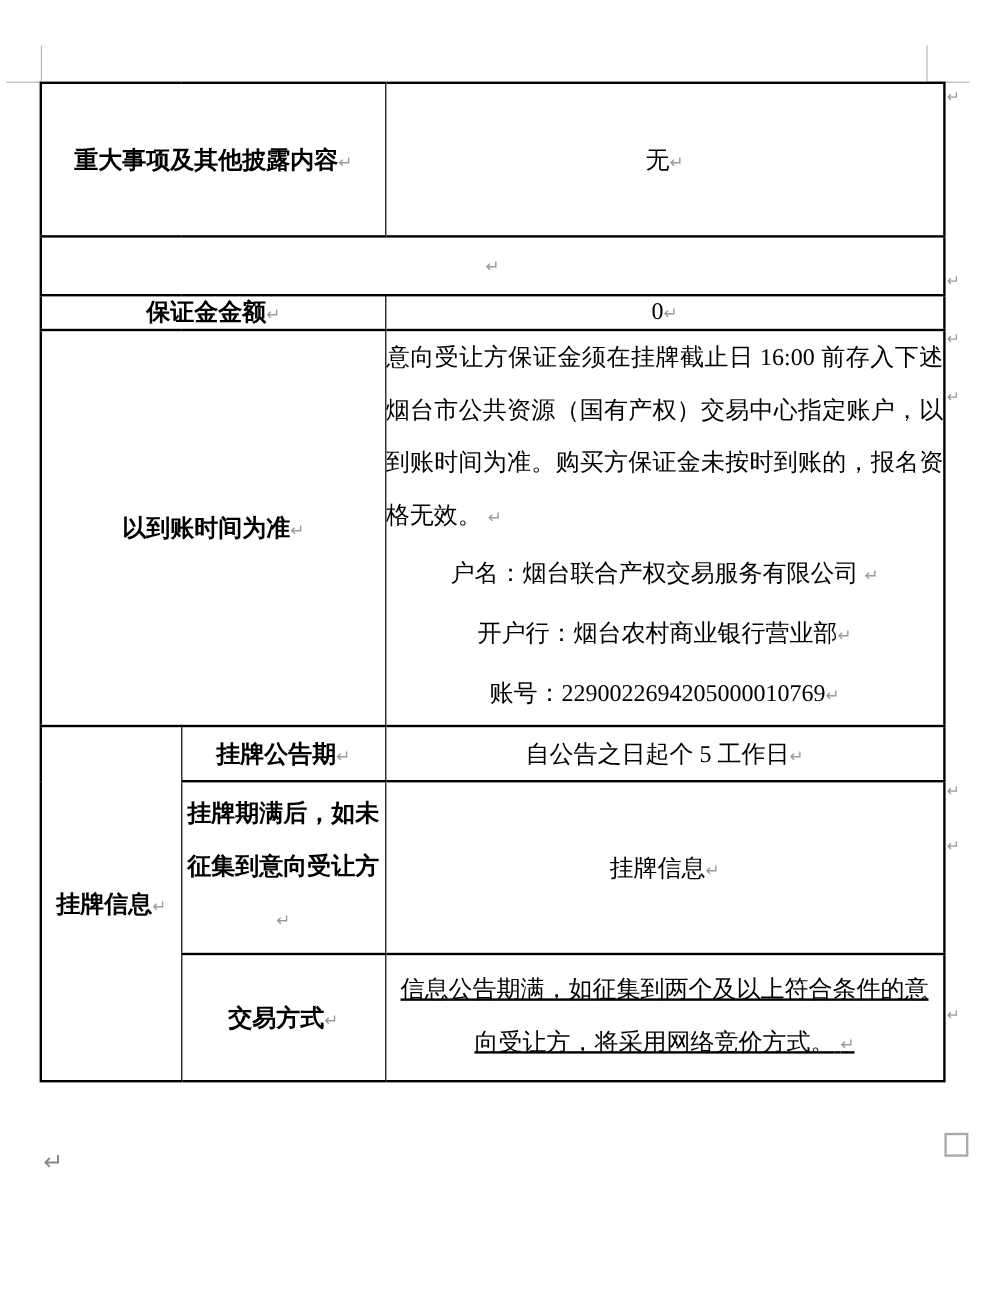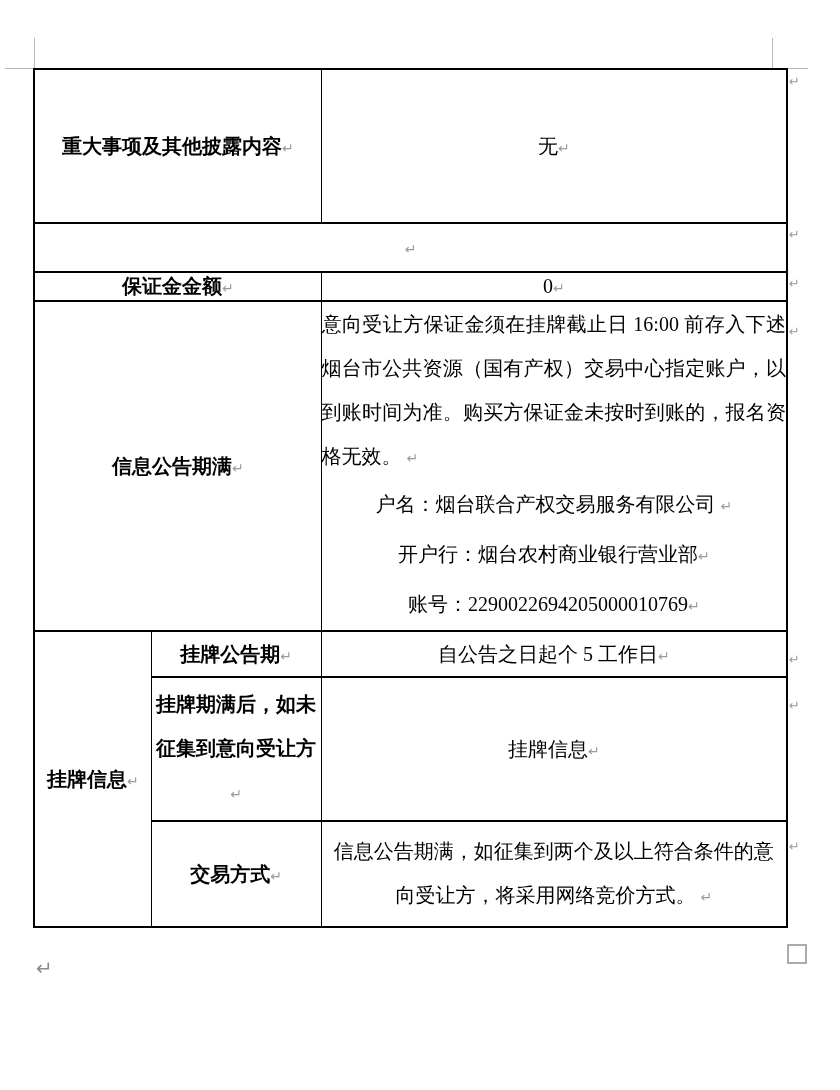--- a/index.html
+++ b/index.html
@@ -31,21 +31,21 @@
   }
   td.lbl { font-weight:bold; }
   td.wraplbl { font-weight:bold; line-height:44px; padding:0 14px; }
   td.longtxt { padding:0 6px;border-radius:29px; }
   .para {
     text-align:justify;
     text-align-last:left;
     line-height:44px;
   }
   .acct { text-align:center; line-height:48px; }
-  .centerwrap { line-height:44px; padding:0 4px; }
+  .centerwrap { line-height:44px; padding:0 4px;text-decoration:underline; }
   
   .mark {
     font-family:"DejaVu Sans", sans-serif;
     font-size:14px;
     color:#9a9a9a;
     font-weight:normal;
   }
   .rowmark { position:absolute; left:789px; font-size:13px; }
   .pagemark { position:absolute; left:36px; top:956px; font-size:20px; color:#8c8c8c; font-family:"DejaVu Sans", sans-serif; }
   .resize-handle {
@@ -66,21 +66,21 @@
   <div class="crop" style="left:772px; top:68px; width:36px; height:1px;"></div>
 
   <table class="doc">
     <colgroup>
       <col style="width:117px">
         <col style="width:170px">
         <col style="width:466px">
     </colgroup>
 
     <tbody>
-        <tr style="height:154px">
+        <tr style="height:128px">
       <td class="lbl" colspan="2">
         <span>重大事项及其他披露内容</span><span class="mark">↵</span>
       </td>
       <td>
         <span>无</span><span class="mark">↵</span>
       </td>
     </tr>
 
     <tr style="height:49px">
       <td colspan="3">
@@ -92,21 +92,21 @@
       <td class="lbl" colspan="2">
         <span>保证金金额</span><span class="mark">↵</span>
       </td>
       <td>
         <span>0</span><span class="mark">↵</span>
       </td>
     </tr>
 
     <tr style="height:330px">
       <td class="lbl" colspan="2">
-        <span>信息公告期满</span><span class="mark">↵</span>
+        <span>以到账时间为准</span><span class="mark">↵</span>
       </td>
       <td class="longtxt">
         <div class="para"><span>意向受让方保证金须在挂牌截止日 16:00 前存入下述烟台市公共资源（国有产权）交易中心指定账户，以到账时间为准。购买方保证金未按时到账的，报名资格无效。</span> <span class="mark">↵</span></div>
         <div class="acct"><span>户名：烟台联合产权交易服务有限公司 </span><span class="mark">↵</span></div>
         <div class="acct"><span>开户行：烟台农村商业银行营业部</span><span class="mark">↵</span></div>
         <div class="acct"><span>账号：2290022694205000010769</span><span class="mark">↵</span></div>
       </td>
     </tr>
 
     <tr style="height:46px">

